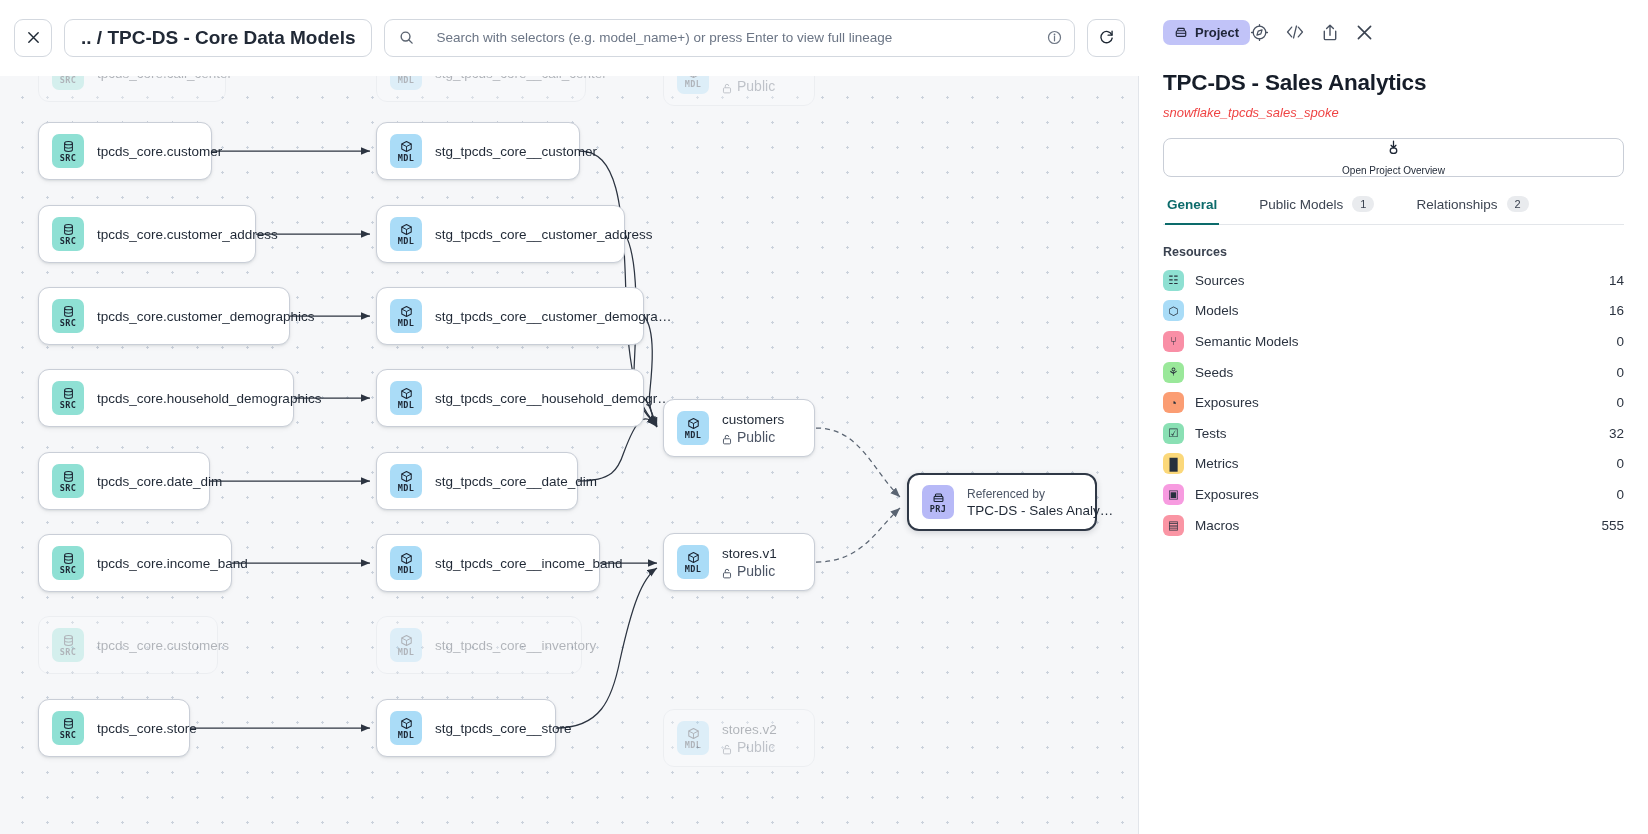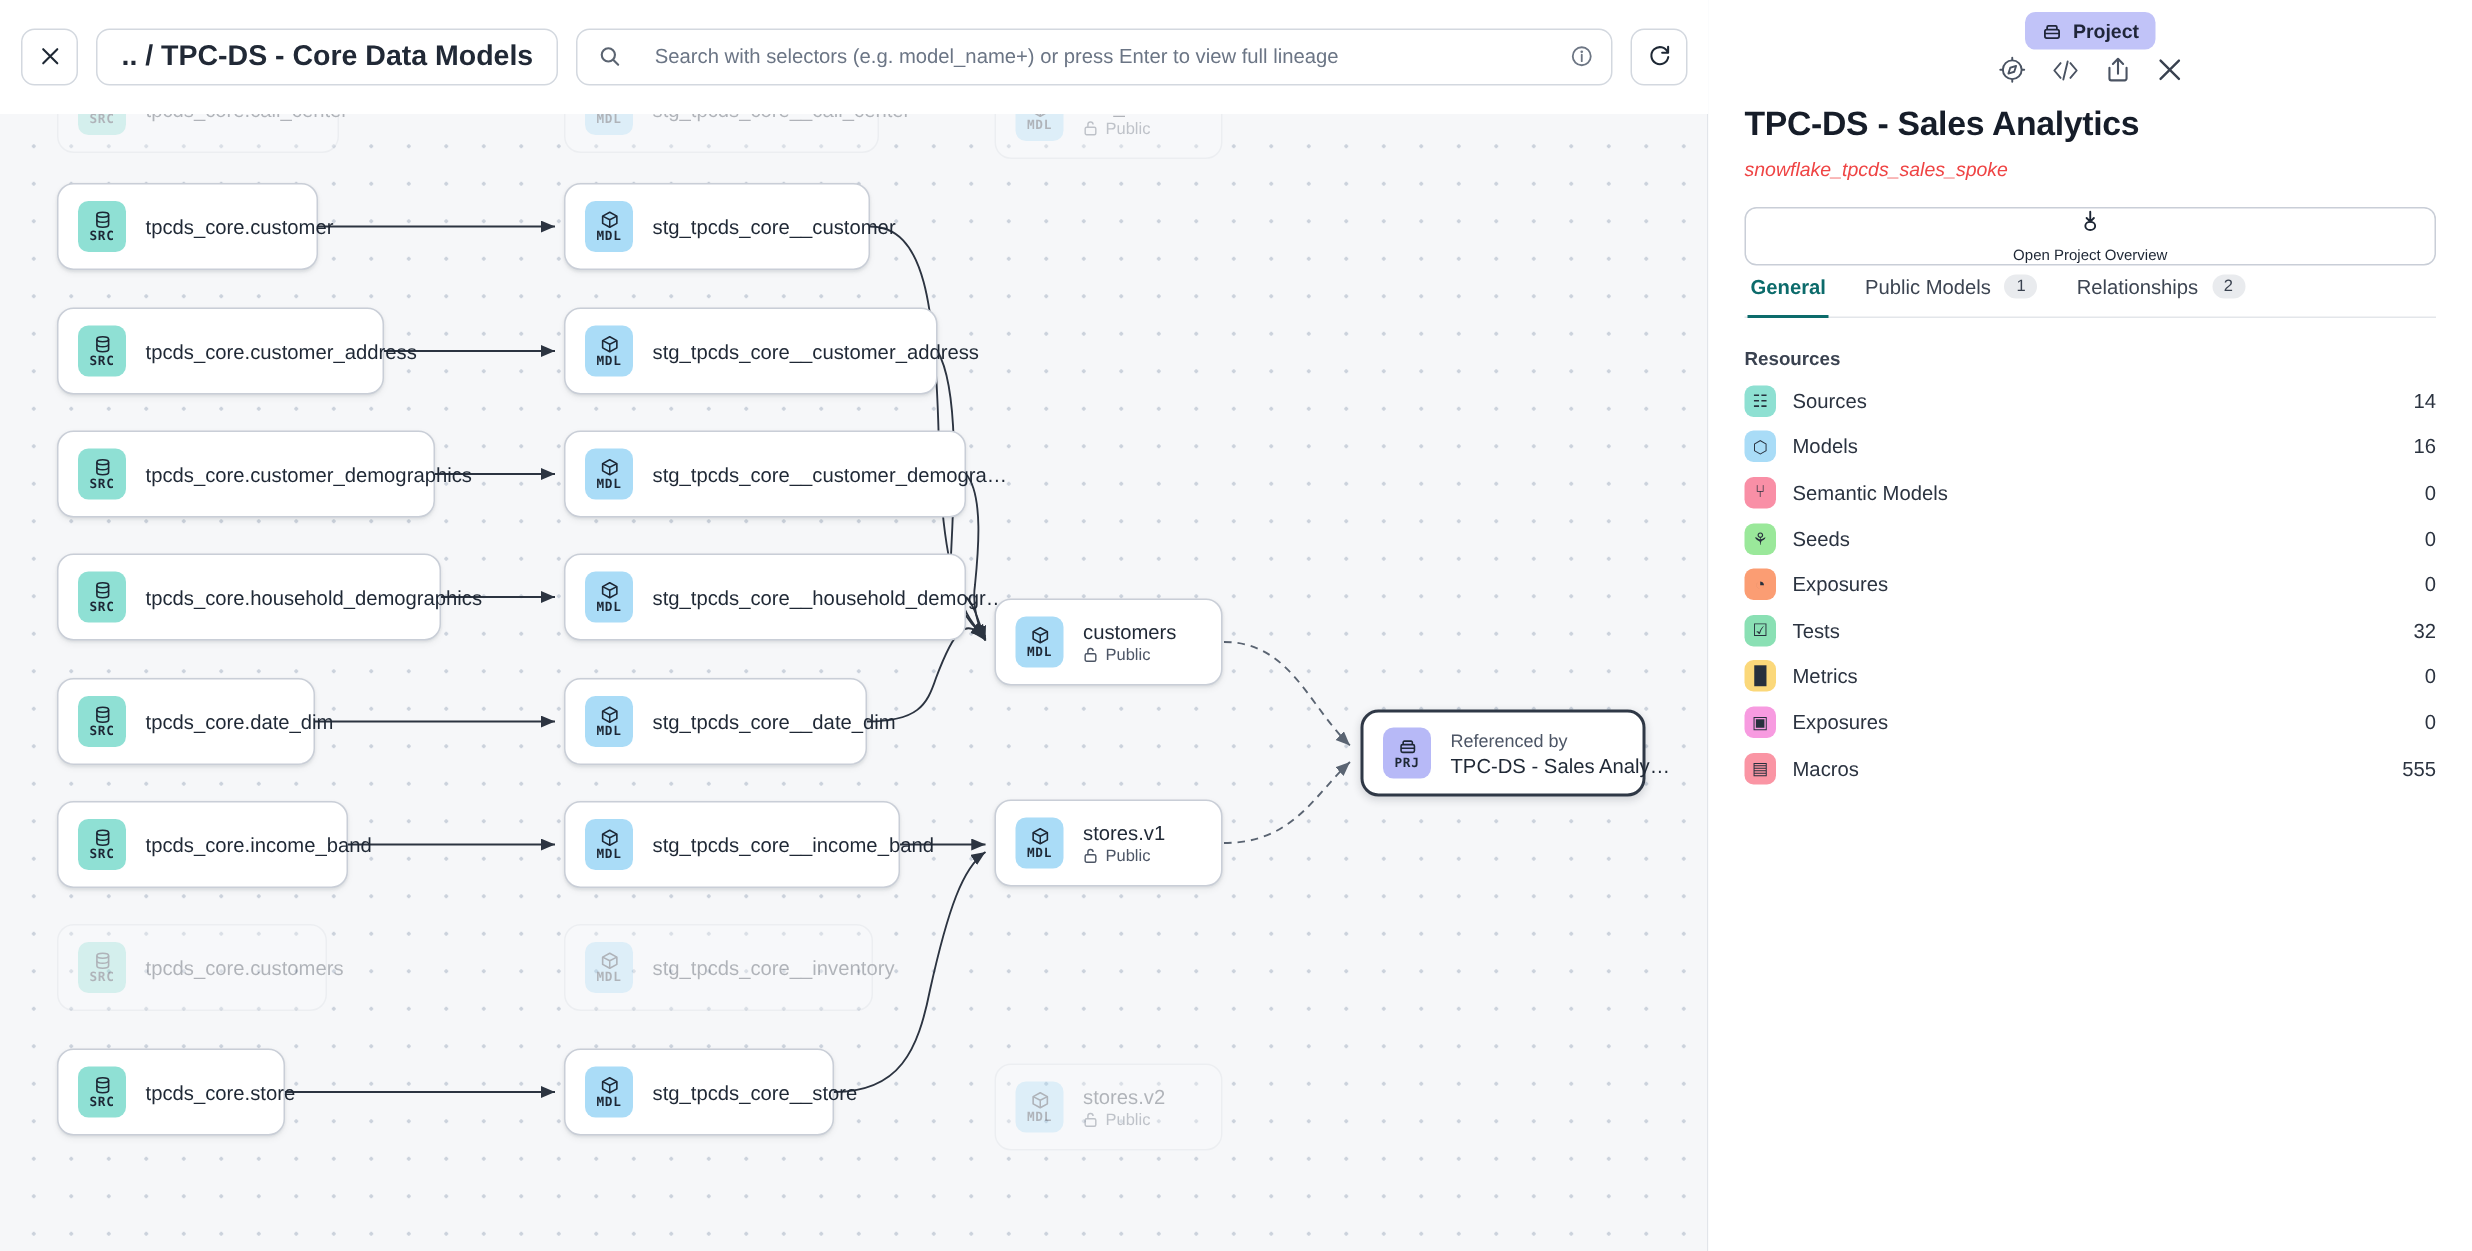--- a/index.html
+++ b/index.html
@@ -78,54 +78,54 @@
   .badge .tg {
     font-size: 8.5px; letter-spacing: .4px; font-weight: 700; color: #1d2735;
     font-family: "DejaVu Sans Mono", monospace; margin-top: 1px;
   }
   .badge.src { background: #8fe0d4; }
   .badge.mdl { background: #aadcf7; }
   .badge.prj { background: #b7b9f7; }
   .node-txt { display: flex; flex-direction: column; gap: 2px; min-width: 0; }
   .node-name { font-size: 13.5px; color: #1f2835; }
   .node-sub {
-    font-size: 11px; color: #4c5565; display: flex; align-items: flex-start; gap: 5px;
+    font-size: 14px; color: #4c5565; display: flex; align-items: flex-end; gap: 5px;
   }
   .node-top { font-size: 12px; color: #4c5565; }
   svg.wires { position: absolute; inset: 0; width: 1139px; height: 834px; z-index: 5; pointer-events: none; }
 
   
   .panel {
     width: 509px; height: 834px; background: #fff; flex: none;
     padding: 0 24px; position: relative;
   }
   .panel-head {
-    display: flex; align-items: center; justify-content: space-between;
-    height: 56px; padding-top: 8px; flex-direction: column;
+    display: flex; align-items: center; 
+    height: 56px; padding-top: 8px;
   }
   .kind-chip {
     background: #c1c3f8; color: #20263a; border-radius: 7px;
     padding: 5px 11px; font-size: 13px; font-weight: 700;
     display: inline-flex; align-items: center; gap: 7px; cursor: pointer;
   }
   .head-icons { display: flex; align-items: center; gap: 16px; color: #4a5362; }
   .head-icons > span { cursor: pointer; display: flex; align-items: center; }
   .panel-title {
     font-size: 22.5px; font-weight: 700; color: #161d29;
     margin-top: 14px; letter-spacing: -.2px;
   }
   .panel-sub { font-size: 13px; color: #ef4444; margin-top: 9px; font-style: italic; }
   .overview-btn {
     margin-top: 18px; width: 100%; height: 39px; border: 1px solid #c9ced7;
     border-radius: 8px; background: #fff; display: flex; align-items: center;
     justify-content: center; gap: 10px; font-size: 10px; color: #1d2634;
     cursor: pointer; font-family: inherit; flex-direction: column;
   }
   .tabs {
-    display: flex; align-items: stretch; gap: 22px; margin-top: 3px;
+    display: flex; align-items: stretch; gap: 38px; margin-top: 16px;
     border-bottom: 1px solid #e3e6ea; padding-left: 2px;
   }
   .tab {
     display: flex; align-items: center; gap: 9px; padding: 3px 2px 11px;
     font-size: 13.5px; color: #3d4552; cursor: pointer; border-bottom: 2.5px solid transparent;
     margin-bottom: -1px;
   }
   .tab.active { color: #0c6b6b; font-weight: 700; border-bottom-color: #0c6b6b; }
   .tab-count {
     background: #e9ebee; color: #39414f; border-radius: 9px;

